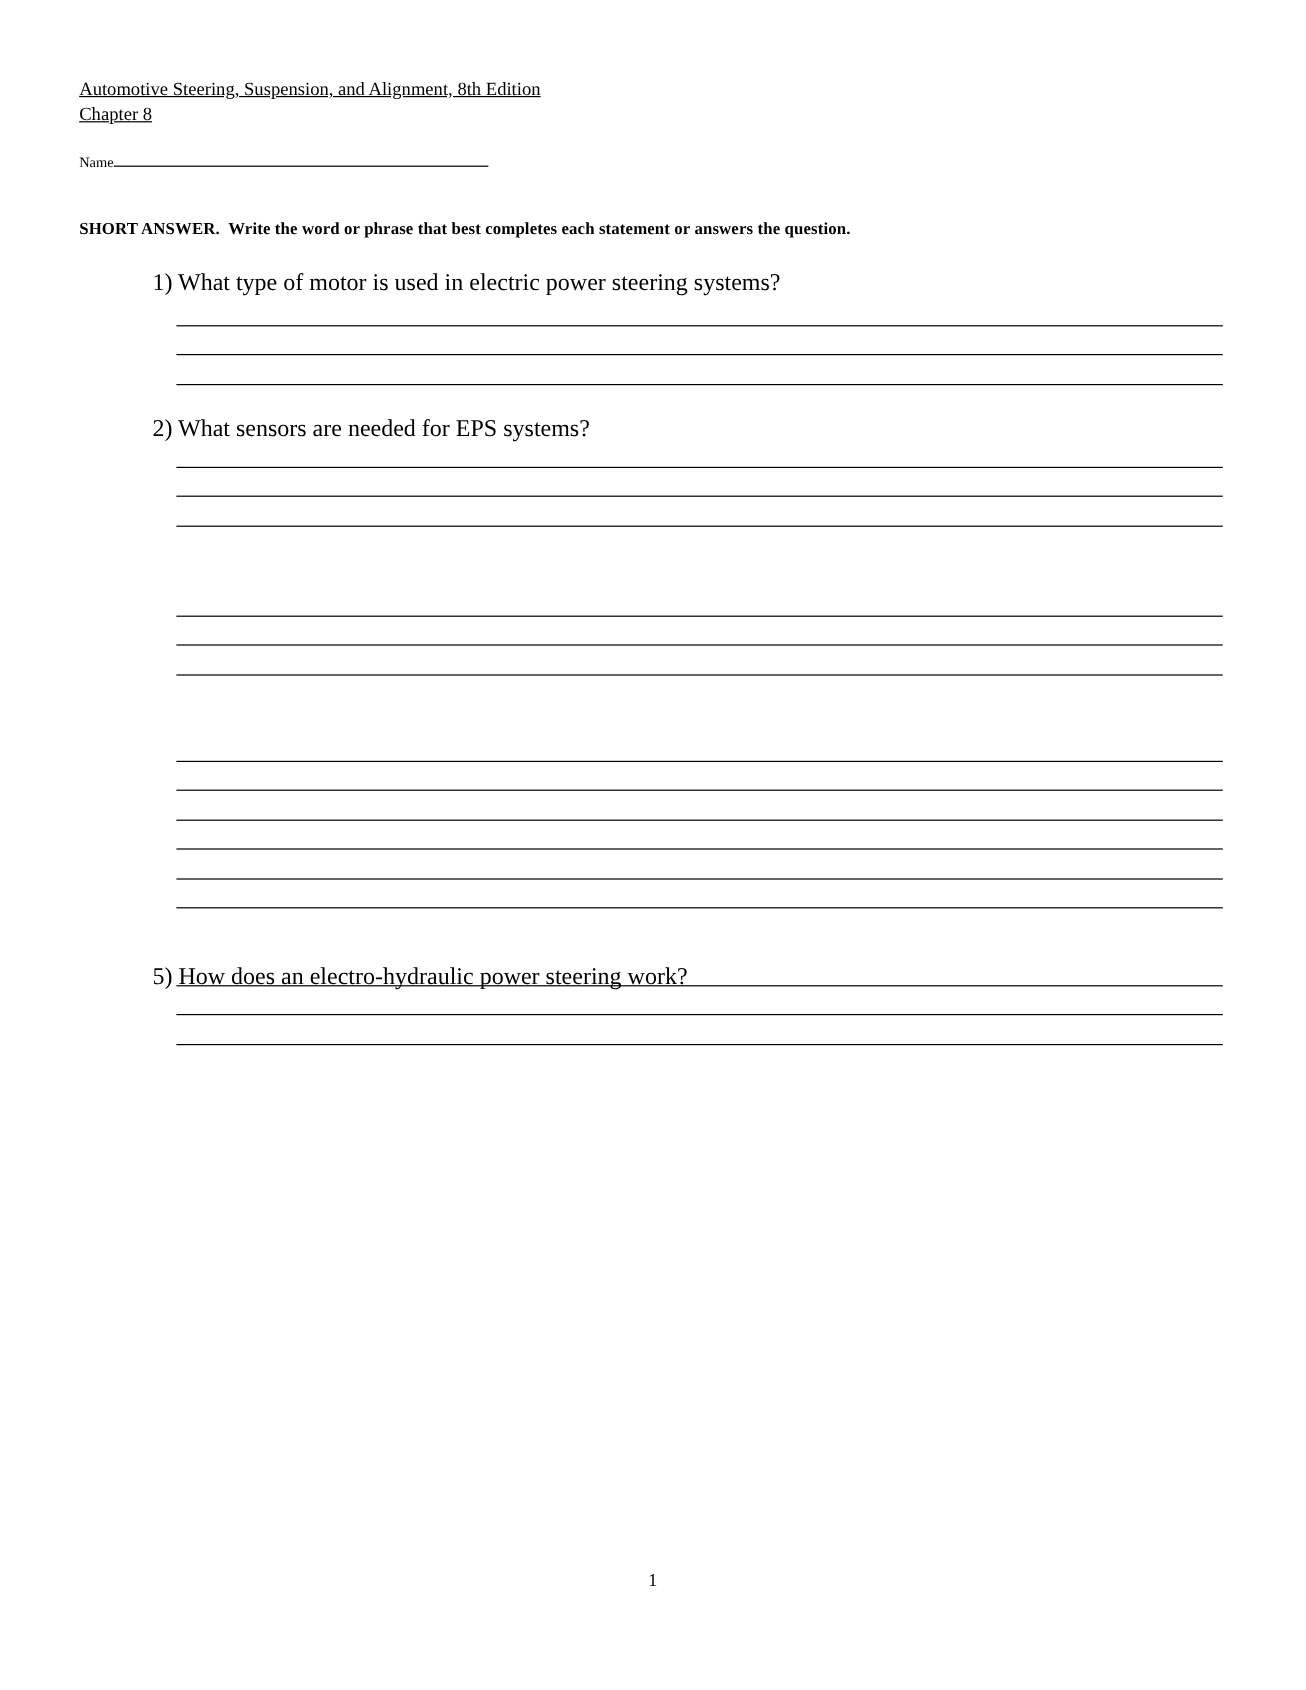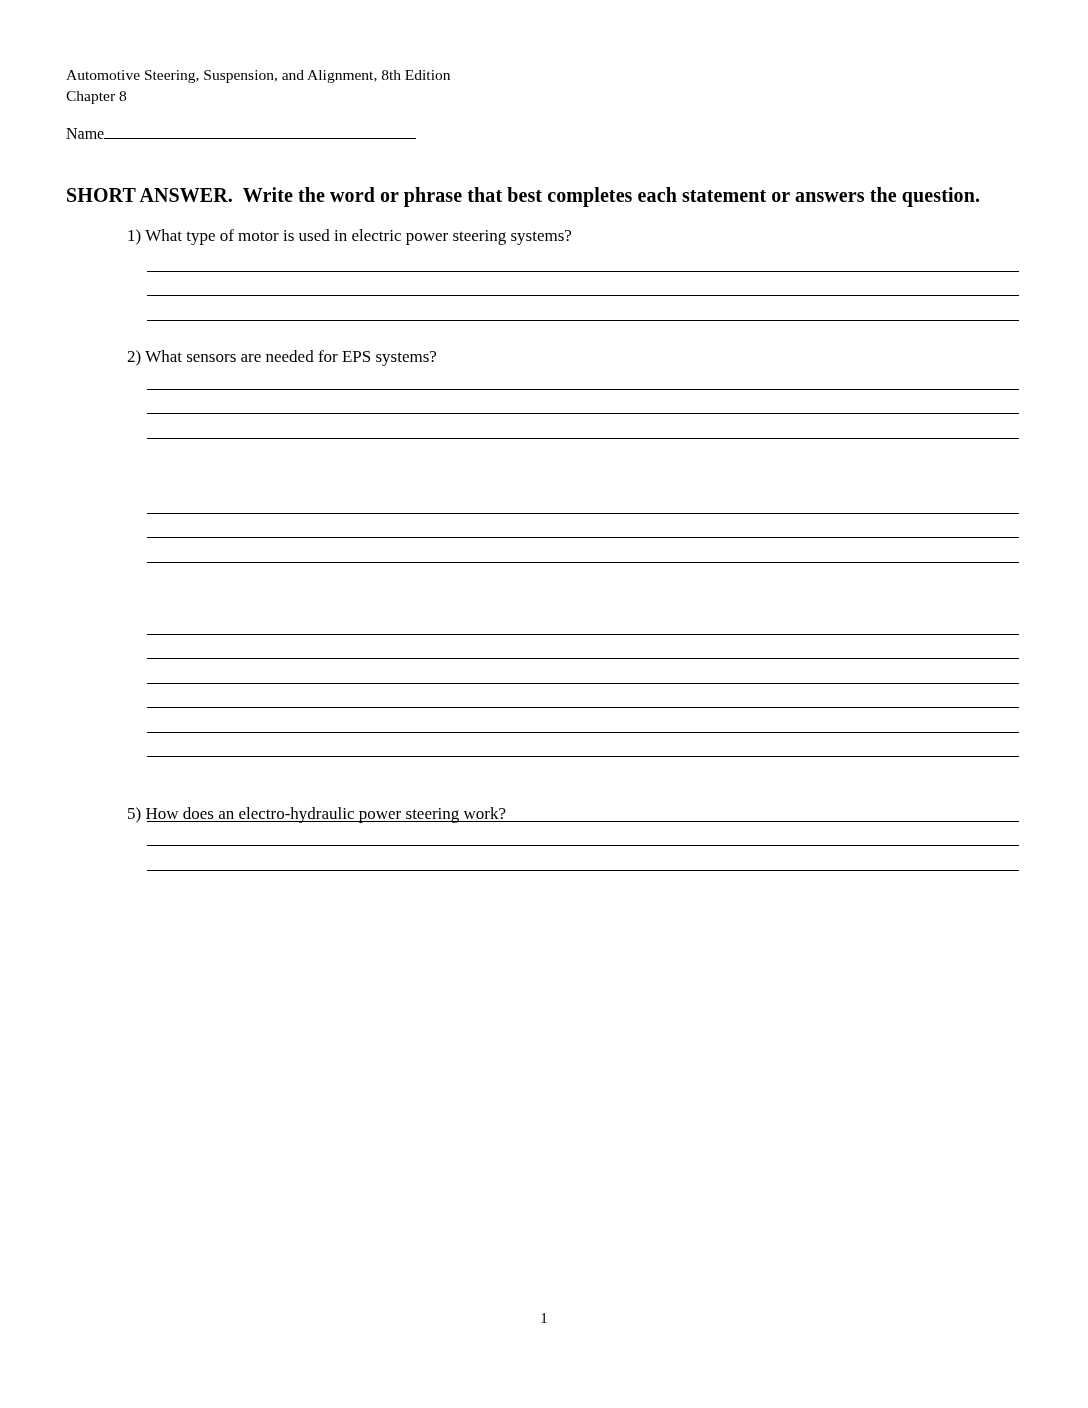--- a/index.html
+++ b/index.html
@@ -15,49 +15,50 @@
     font-family: "Liberation Serif", serif;
     color: #000000;
     overflow: hidden;
   }
   .header-block {
     position: absolute;
     left: 66px;
     top: 64px;
     font-size: 15.5px;
     line-height: 21px;
+    text-decoration: underline;
   }
   .name-block {
     position: absolute;
     left: 66px;
     top: 122px;
-    font-size: 16px;
+    font-size: 12px;
   }
   .name-line {
     display: inline-block;
     width: 312px;
     height: 16px;
     border-bottom: 1.5px solid #000000;
     vertical-align: baseline;
   }
   .section-heading {
     position: absolute;
     left: 66px;
     top: 184px;
     width: 960px;
-    font-size: 20px;
+    font-size: 14px;
     font-weight: bold;
     letter-spacing: 0.1px;
     white-space: pre-wrap;
   }
   .q-label {
     position: absolute;
     left: 127px;
     width: 900px;
-    font-size: 17px;
+    font-size: 20px;
     line-height: 20px;
   }
   .q-lines {
     position: absolute;
     left: 147px;
     width: 872px;
   }
   .ans-line {
     height: 23.5px;
     border-bottom: 1.5px solid #000000;

